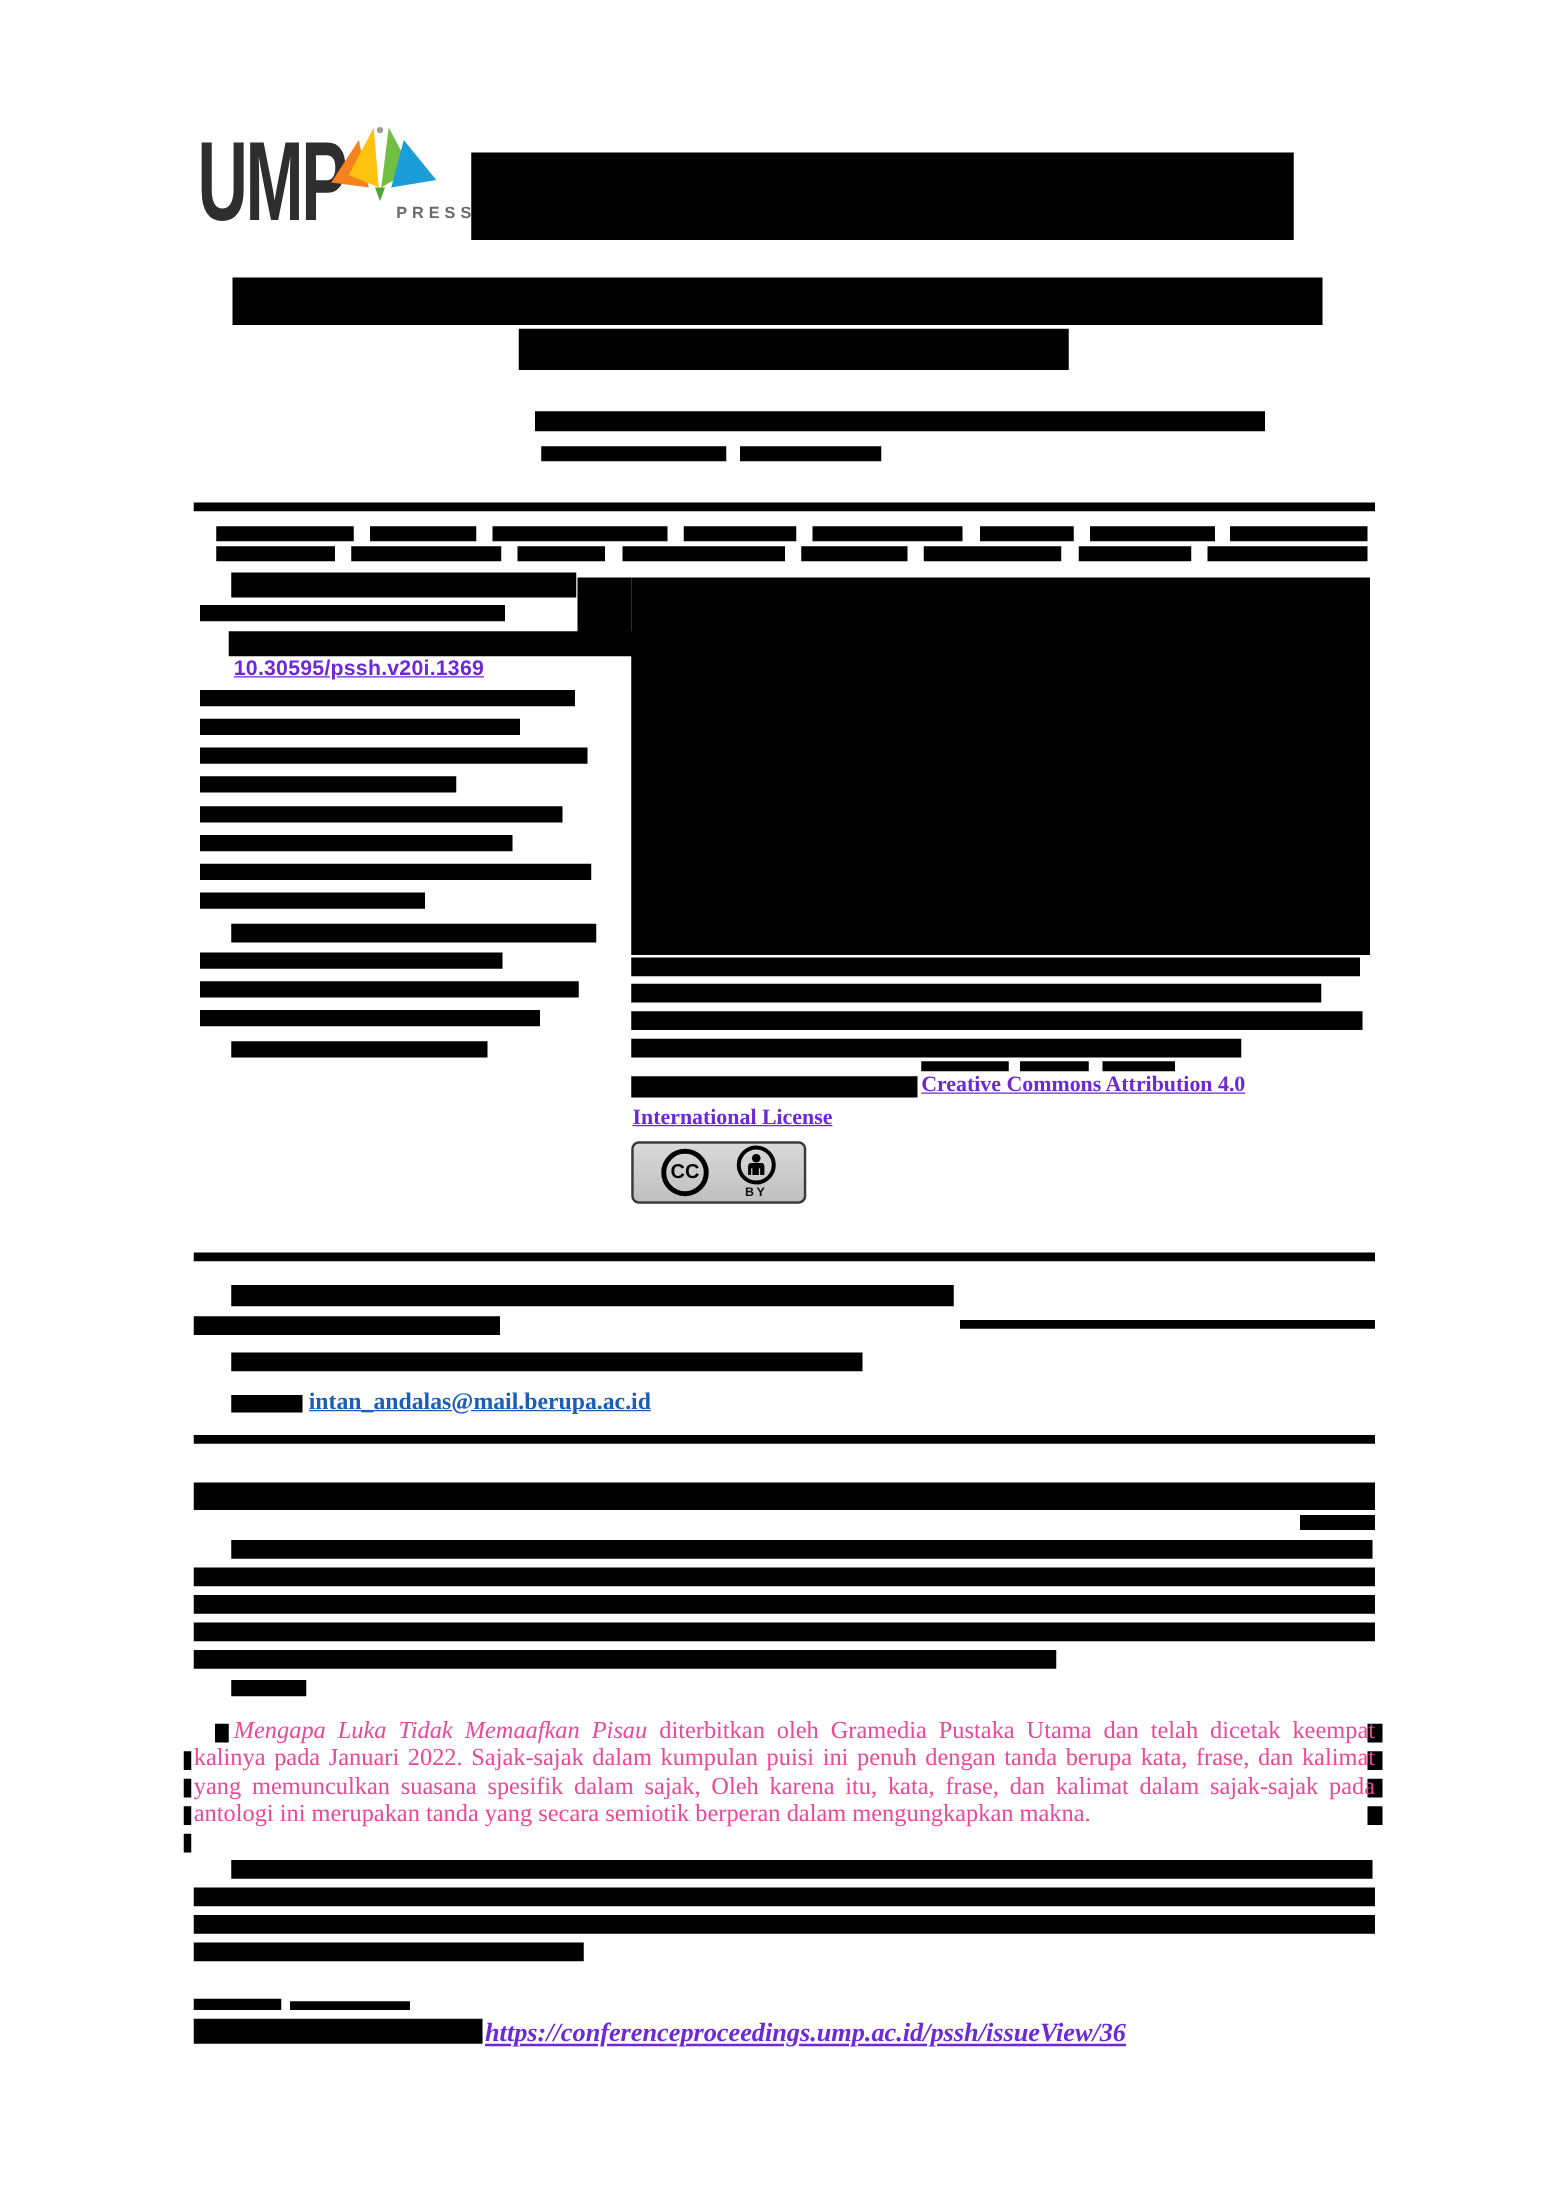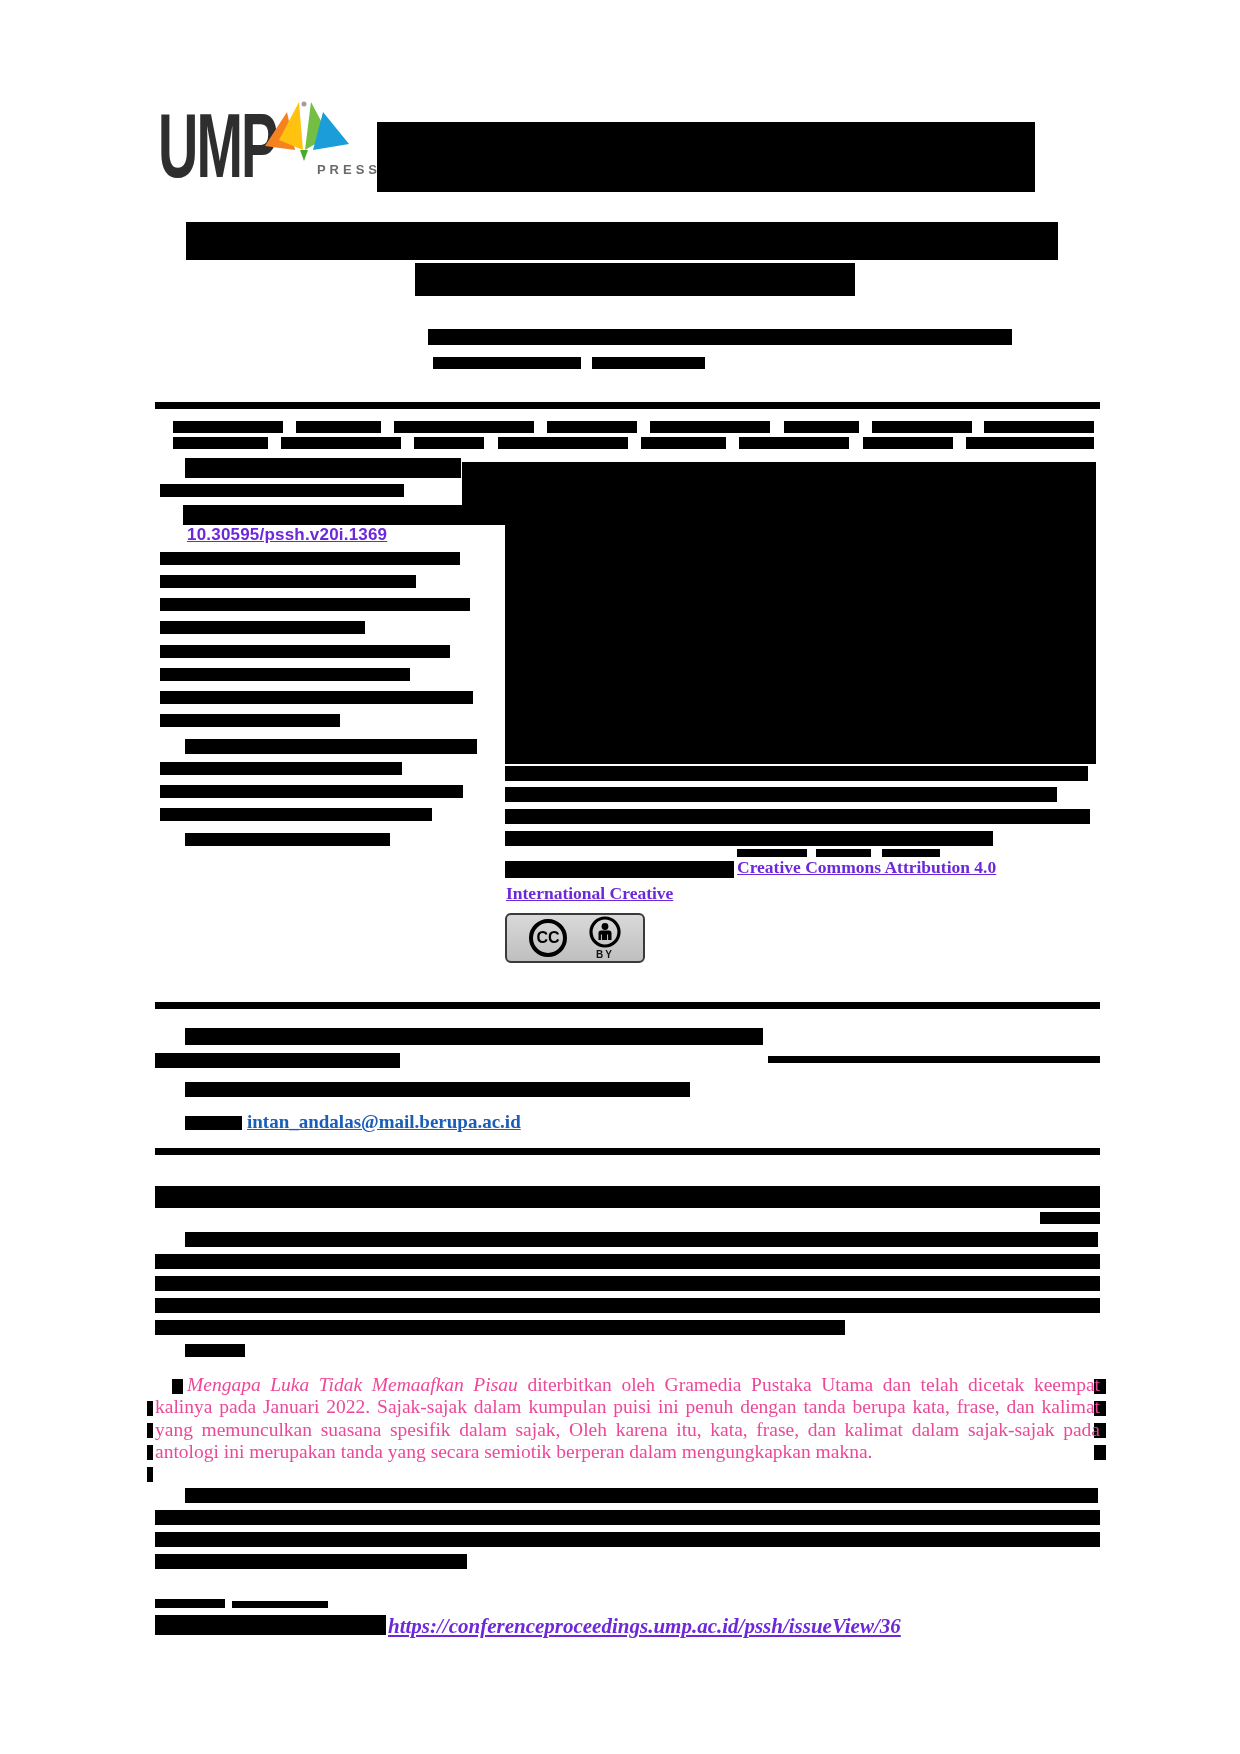--- a/index.html
+++ b/index.html
@@ -167,21 +167,21 @@
   <div class="logo-sub">PRESS</div>
 </div>
 
 <div class="rule" style="top:402px"></div>
 <div class="rule" style="top:1002px"></div>
 <div class="rule" style="top:1148px"></div>
 
 <a class="abs bluelink doi-link">10.30595/pssh.v20i.1369</a>
 
 <a class="abs bluelink cc-link cc-link-1">Creative Commons Attribution 4.0</a>
-<a class="abs bluelink cc-link cc-link-2">International Creative</a>
+<a class="abs bluelink cc-link cc-link-2">International License</a>
 
 <a class="abs cc-badge">
   <span class="cc-circle">
     <span>CC</span>
   </span>
   <span class="cc-person">
     <svg width="32" height="32" viewBox="0 0 32 32">
       <circle cx="16" cy="16" r="14" fill="none" stroke="#000" stroke-width="3.2"></circle>
       <circle cx="16" cy="10.5" r="3.4" fill="#000"></circle>
       <path d="M9.5 24 v-7 a2.6 2.6 0 0 1 2.6-2.6 h7.8 a2.6 2.6 0 0 1 2.6 2.6 v7 h-3.4 v-5.5 h-1 v5.5 h-5.2 v-5.5 h-1 v5.5 z" fill="#000"></path>

